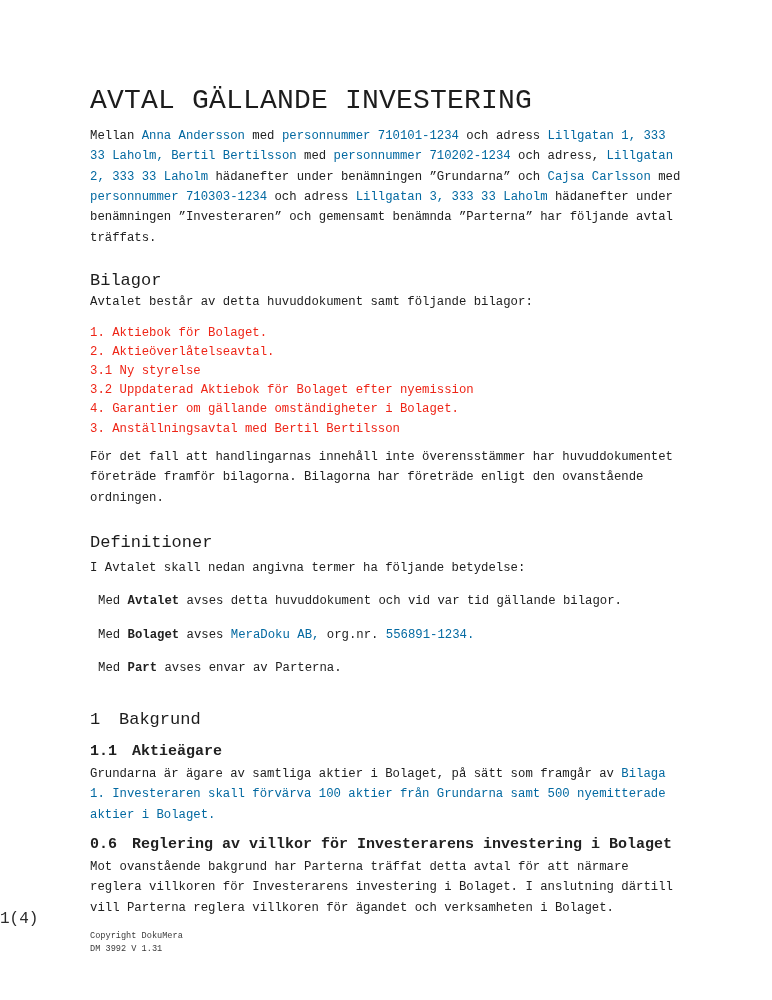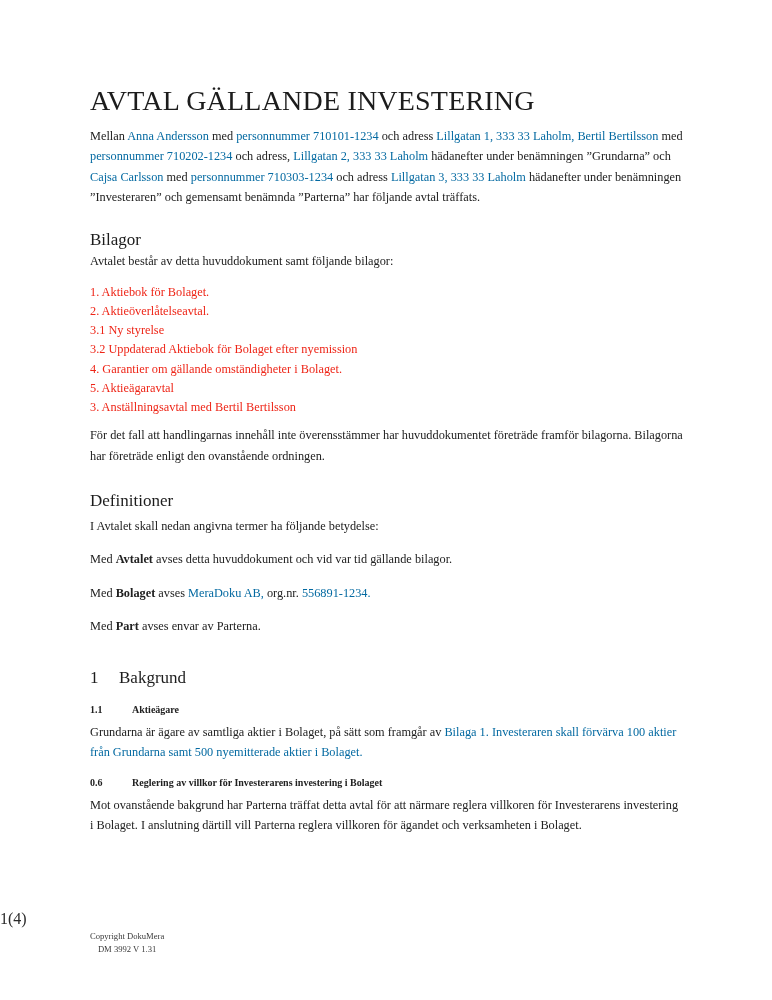--- a/index.html
+++ b/index.html
@@ -5,21 +5,21 @@
   html, body {
     margin: 0;
     padding: 0;
     background: #ffffff;
   }
   .page {
     position: relative;
     width: 772px;
     height: 1000px;
     background: #ffffff;
-    font-family: Liberation Serif, serif;
+    font-family: Liberation Mono, monospace;
     color: #212121;
     overflow: hidden;
   }
   .content {
     padding: 86px 88px 0 90px;
   }
   .doc-title {
     font-size: 28px;
     font-weight: 400;
     line-height: 1.1;
@@ -48,36 +48,36 @@
     margin-top: 11px;
   }
   .bilaga-item {
     font-size: 12.3px;
     line-height: 19.2px;
     color: #ee2517;
   }
   .bilagor-note { margin-top: 8px; }
   .definitioner-heading { margin-top: 24px; }
   .def-lead { margin-top: 4px; }
-  .def-term { margin-top: 13px; }
+  .def-term { margin-top: 13px; margin-left: 8px; }
   .section-heading {
     margin-top: 29px;
     font-size: 17px;
     font-weight: 400;
     line-height: 24px;
     color: #1c1c1c;
     display: flex;
   }
   .section-heading .sec-num {
     display: inline-block;
     min-width: 29px;
   }
   .sub-heading {
     margin-top: 11px;
-    font-size: 10px;
+    font-size: 15px;
     font-weight: 700;
     line-height: 18px;
     display: flex;
   }
   .sub-heading .sub-num {
     display: inline-block;
     min-width: 42px;
     font-weight: 700;
   }
   .sub-body { margin-top: 3px; }
@@ -92,21 +92,20 @@
     font-size: 16px;
     color: #2a2a2a;
   }
   .footer-copy {
     position: absolute;
     left: 90px;
     bottom: 44px;
     font-size: 8.6px;
     line-height: 13px;
     color: #3a3a3a;
-    text-align: center;
   }
 </style>
 </head>
 <body>
 
 <div class="page">
   <div class="content">
 
     <h1 class="doc-title">AVTAL GÄLLANDE INVESTERING</h1>
 
@@ -114,21 +113,20 @@
 
     <h2 class="h-major bilagor-heading">Bilagor</h2>
     <p class="para bilagor-lead">Avtalet består av detta huvuddokument samt följande bilagor:</p>
 
     <div class="bilaga-list">
       <div class="bilaga-item">1. Aktiebok för Bolaget.</div>
       <div class="bilaga-item">2. Aktieöverlåtelseavtal.</div>
       <div class="bilaga-item">3.1 Ny styrelse</div>
       <div class="bilaga-item">3.2 Uppdaterad Aktiebok för Bolaget efter nyemission</div>
       <div class="bilaga-item">4. Garantier om gällande omständigheter i Bolaget.</div>
-      <div class="bilaga-item">5. Aktieägaravtal</div>
       <div class="bilaga-item">3. Anställningsavtal med Bertil Bertilsson</div>
     </div>
 
     <p class="para bilagor-note">För det fall att handlingarnas innehåll inte överensstämmer har huvuddokumentet företräde framför bilagorna. Bilagorna har företräde enligt den ovanstående ordningen.</p>
 
     <h2 class="h-major definitioner-heading">Definitioner</h2>
     <p class="para def-lead">I Avtalet skall nedan angivna termer ha följande betydelse:</p>
 
     <p class="para def-term"><span>Med </span><span class="bold">Avtalet</span><span> avses detta huvuddokument och vid var tid gällande bilagor.</span></p>
     <p class="para def-term"><span>Med </span><span class="bold">Bolaget</span><span> avses </span><span class="red">MeraDoku AB,</span><span> org.nr. </span><span class="red">556891-1234.</span></p>

